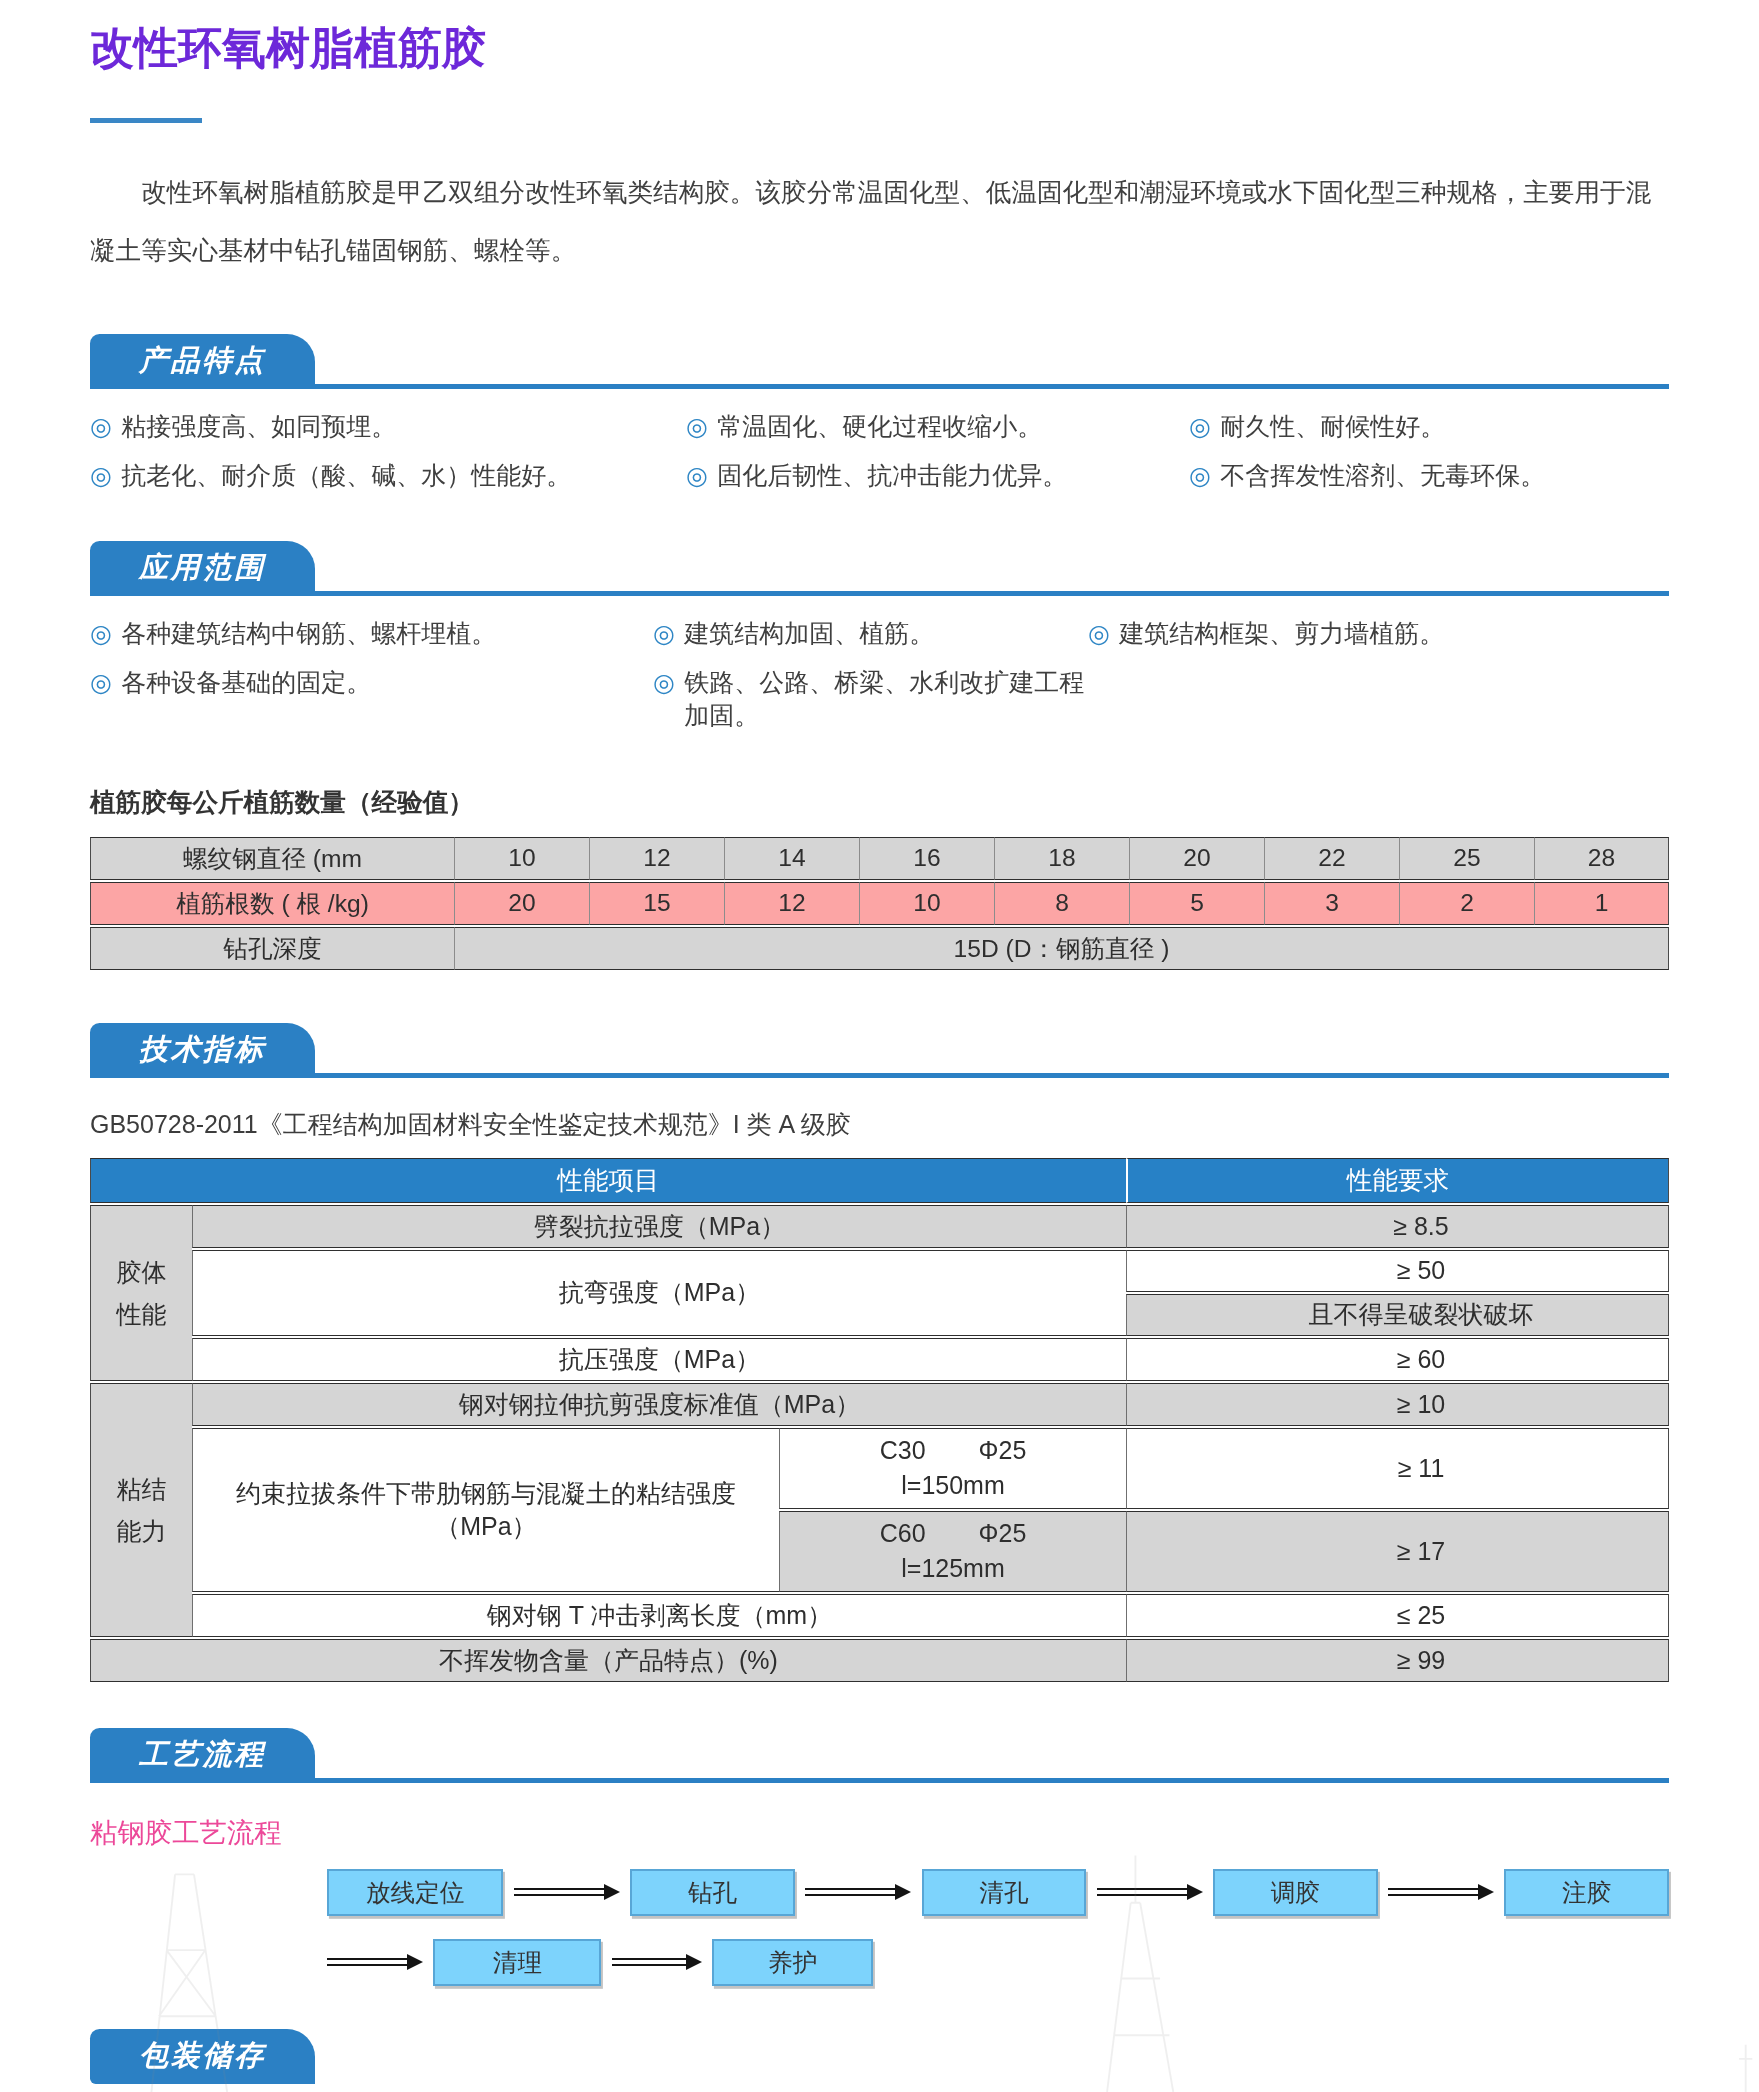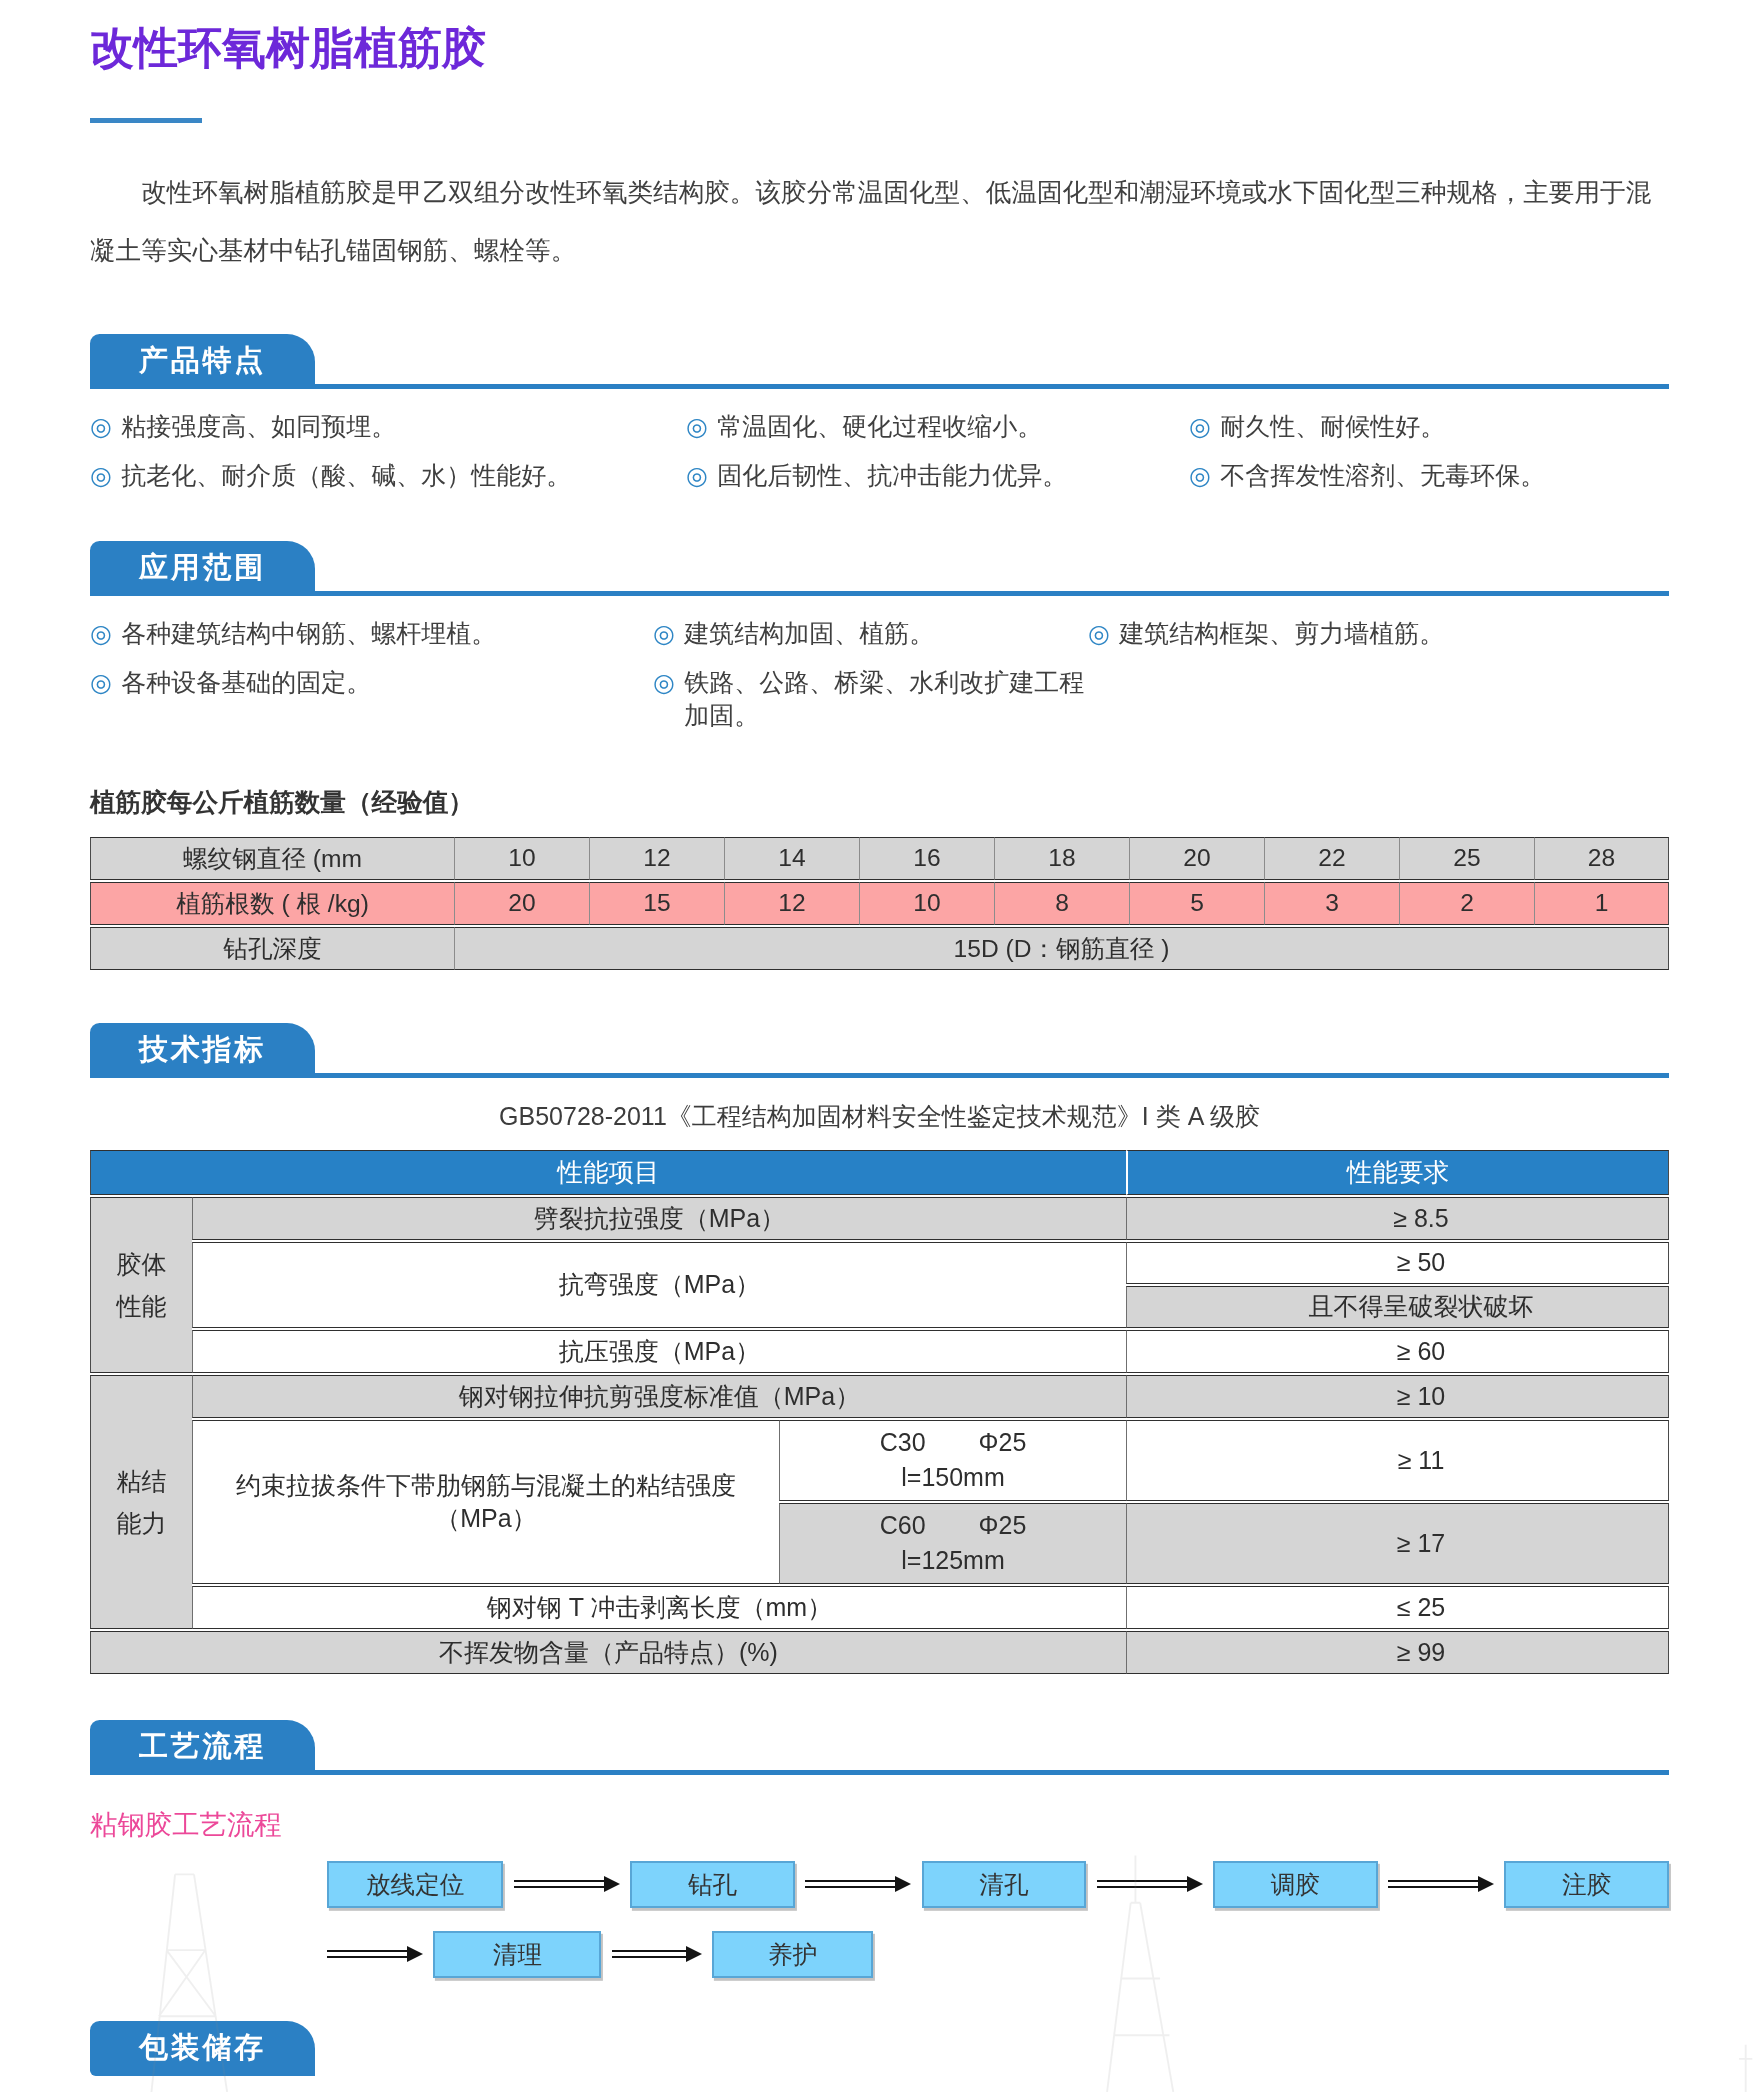--- a/index.html
+++ b/index.html
@@ -15,21 +15,21 @@
   .page-title { margin:19px 0 0; font-size:44px; font-weight:bold; color:#6d28d9; }
   .title-underline { width:112px; height:4.7px; background:#3a87c6; margin-top:40px; }
   .intro { margin:40px 0 0; font-size:25.6px; line-height:58px; text-indent:2em; color:#404040; }
 
   
   .sec-header { position:relative; height:55px; }
   .sec-badge {
     position:absolute; left:0; bottom:0; width:225px; height:55px;
     background:#2b80c4; border-radius:9.5px 28px 0 5.7px;
     color:#fff; font-size:29px; font-weight:bold; letter-spacing:2.8px;
-    display:flex; align-items:center; justify-content:center;
+    display:flex; align-items:center; justify-content:center;font-style:italic;
   }
   .sec-line { position:absolute; left:0; right:0; bottom:0; height:4.7px; background:#2b80c4; }
 
   
   .bullets { margin-top:21px; display:grid; row-gap:16px; font-size:25px; color:#3f3f3f; }
   .features-grid { grid-template-columns:596px 503px 1fr; }
   .apps-grid { grid-template-columns:563px 435px 1fr; }
   .bullet { display:flex; align-items:baseline; }
   .bullet .bicon { color:#2e86c5; margin-right:9.5px; flex:0 0 auto; }
 
@@ -42,21 +42,21 @@
   table.rebar td {
     height:43px; text-align:center; vertical-align:middle; background:#fca5a5;
     border-top:1.9px solid #2f2f2f; border-bottom:1.9px solid #2f2f2f;
     border-left:1.9px solid #8c8c8c;
   }
   table.rebar td:first-child { border-left:1.9px solid #4a4a4a; }
   table.rebar td:last-child { border-right:1.9px solid #4a4a4a; }
   table.rebar td.g { background:#d5d5d5; }
 
   
-  .gb-note { margin-top:22px; text-align:center; font-size:25px; color:#3c3c3c; }
+  .gb-note { margin-top:30px; text-align:left; font-size:25px; color:#3c3c3c; }
   table.spec {
     margin-top:15px; width:100%; table-layout:fixed;
     border-collapse:separate; border-spacing:0 2.8px; font-size:25px; color:#2e2e2e;
   }
   table.spec th {
     background:#2781c6; color:#fff; font-weight:500; height:45px; font-size:25.6px;
     border-top:1.9px solid #2f2f2f; border-bottom:1.9px solid #2f2f2f; text-align:center;
   }
   table.spec th.th-left { border-left:1.9px solid #4a4a4a; }
   table.spec th.th-req { border-left:2.8px solid #fff; border-right:1.9px solid #4a4a4a; }

